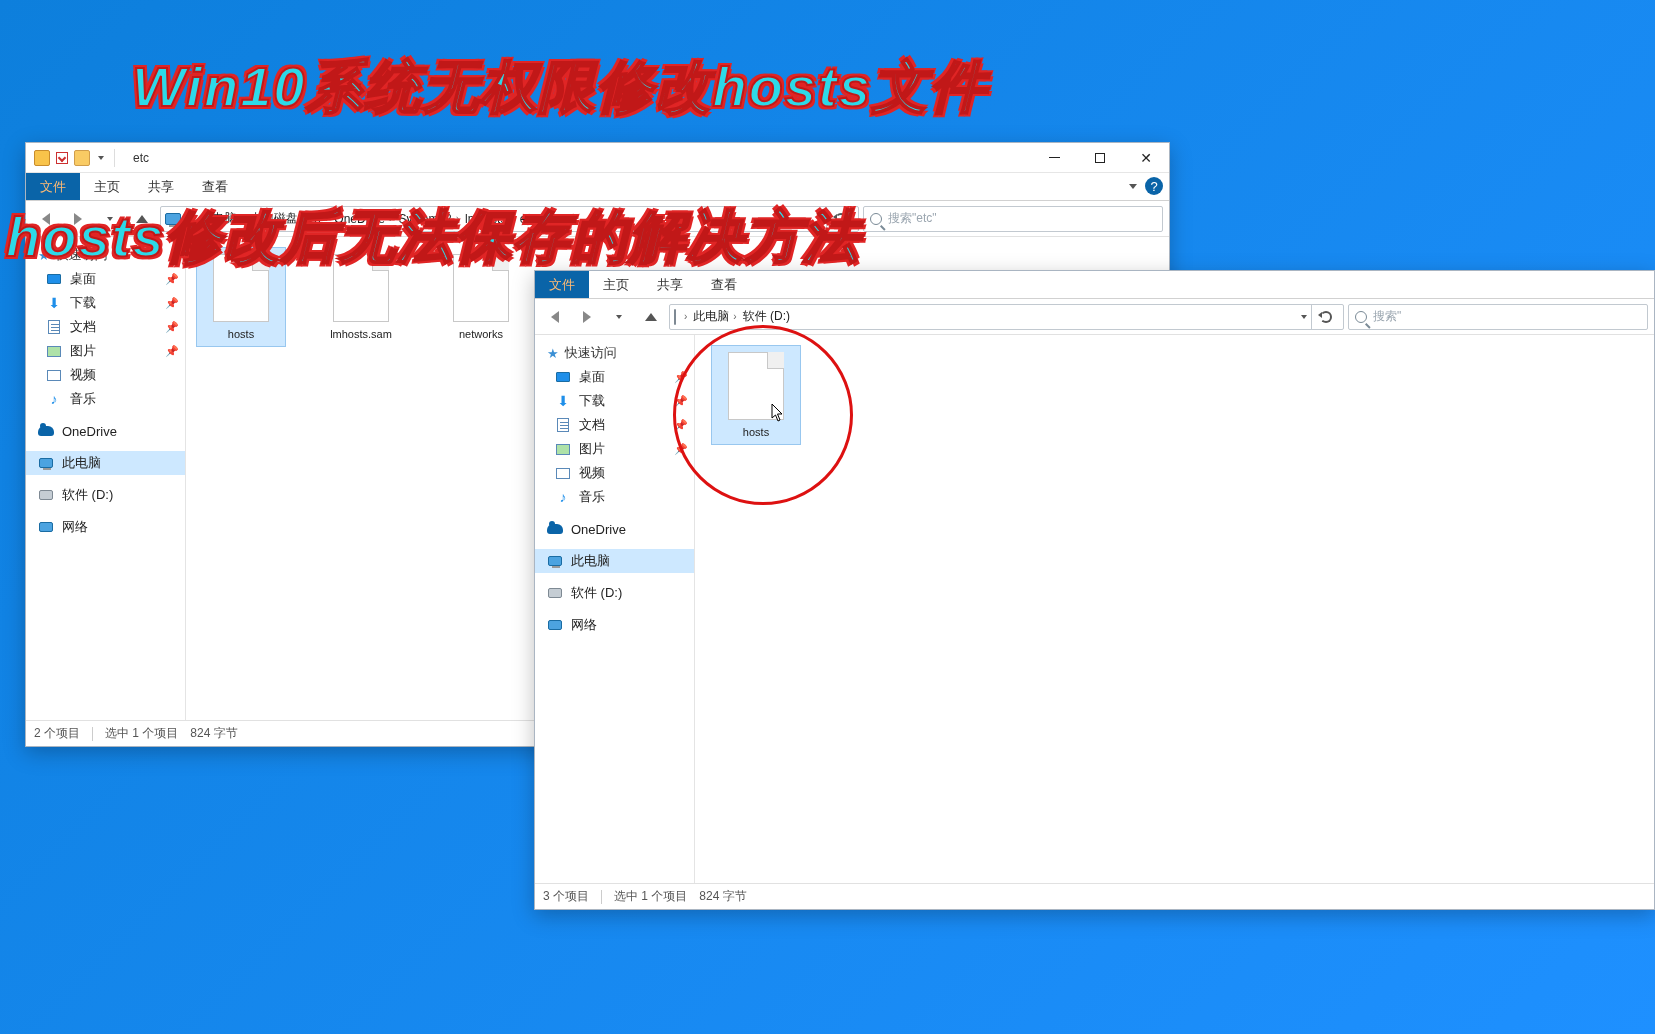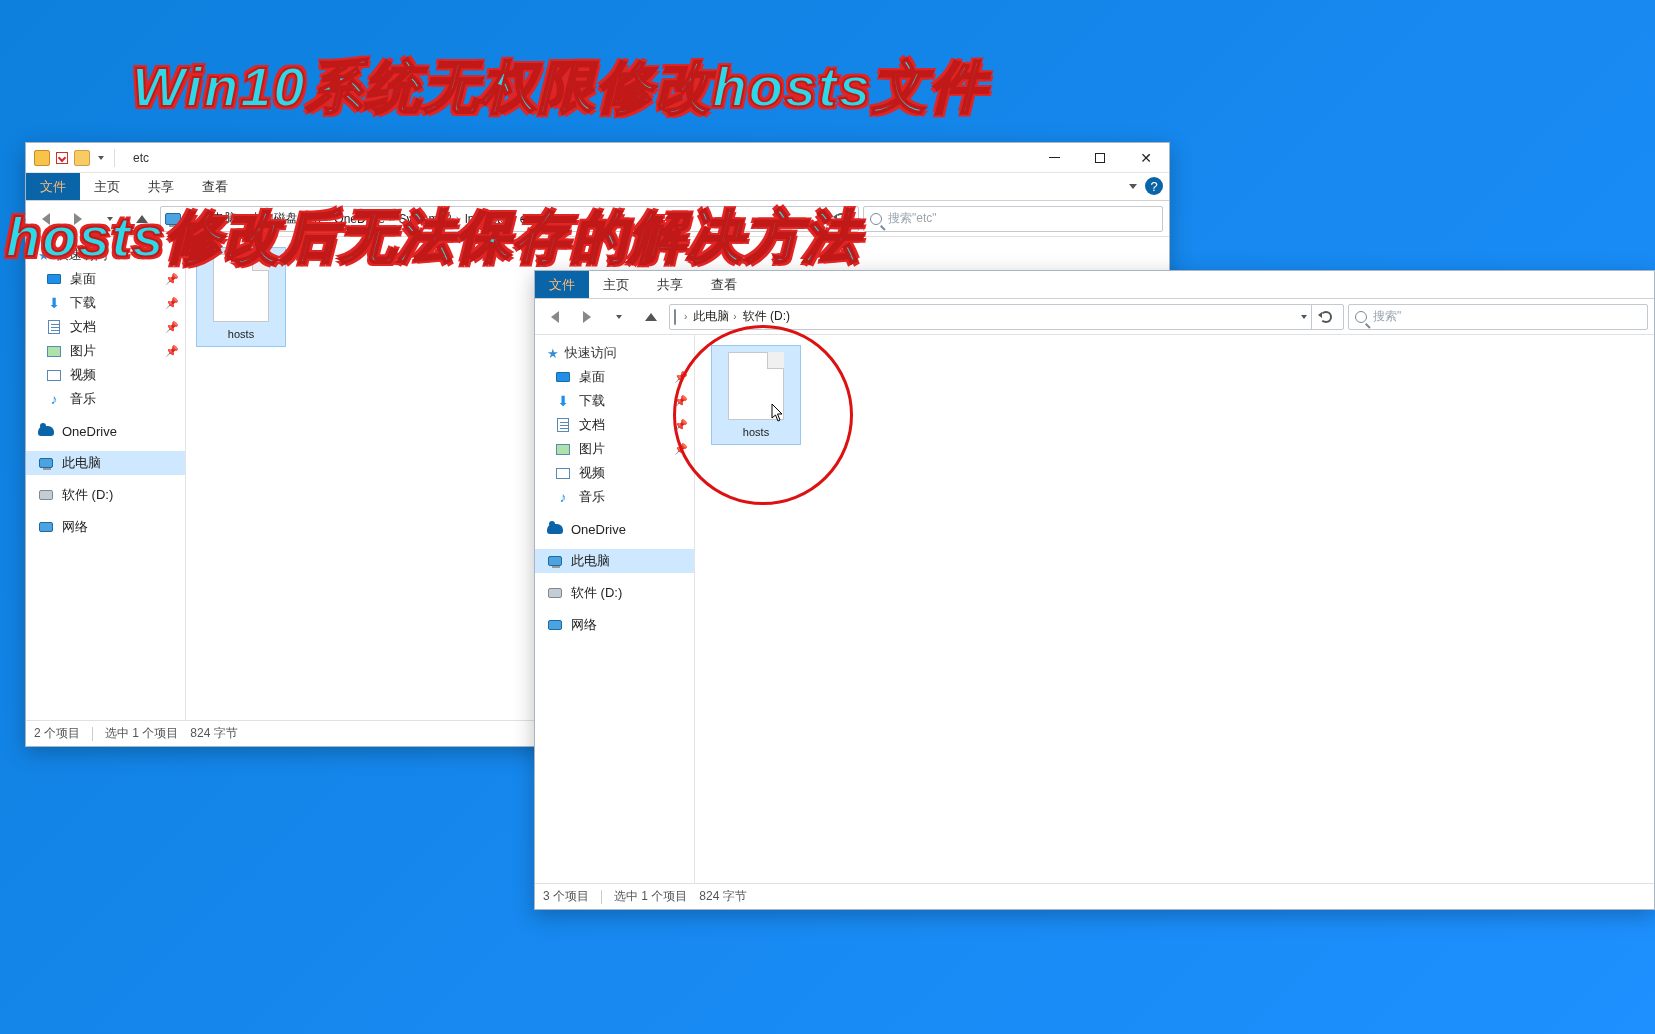--- a/index.html
+++ b/index.html
@@ -328,20 +328,28 @@
           </span>
           <span>网络</span>
         </div>
     </div>
 
     <div class="content-pane">
       <div class="file-item sel">
         <div class="file-glyph"></div>
         <div>hosts</div>
       </div>
+      <div class="file-item">
+        <div class="file-glyph"></div>
+        <div>lmhosts.sam</div>
+      </div>
+      <div class="file-item">
+        <div class="file-glyph"></div>
+        <div>networks</div>
+      </div>
     </div>
   </div>
 
   <div class="statusbar">
     <span>2 个项目</span>
     <span class="sep"></span>
     <span>选中 1 个项目</span>
     <span>824 字节</span>
   </div>
 </div>

